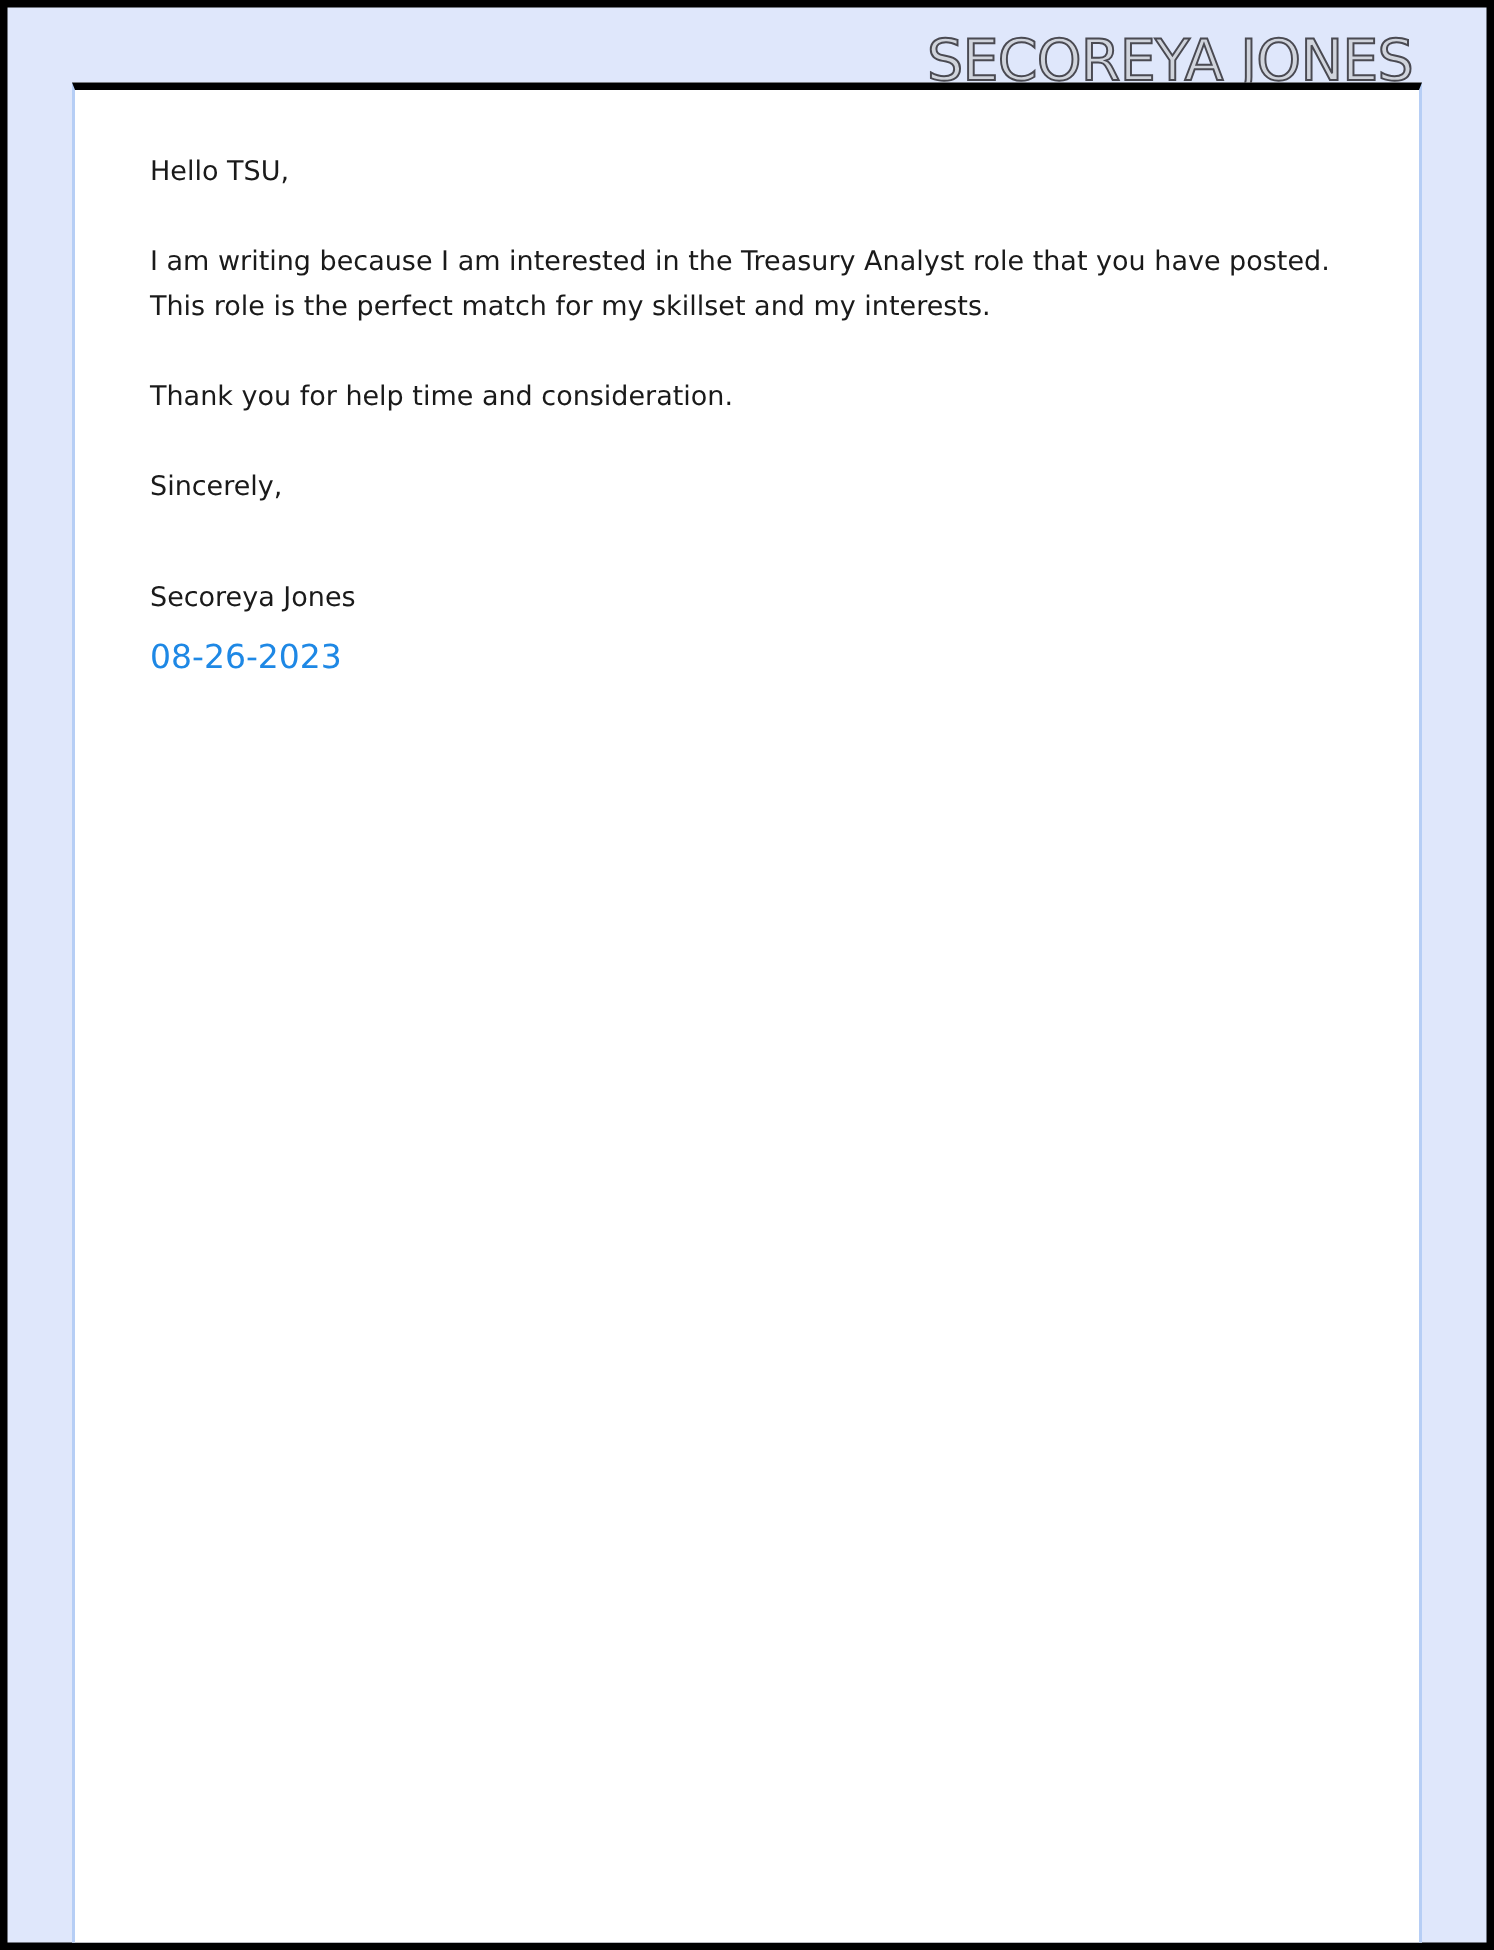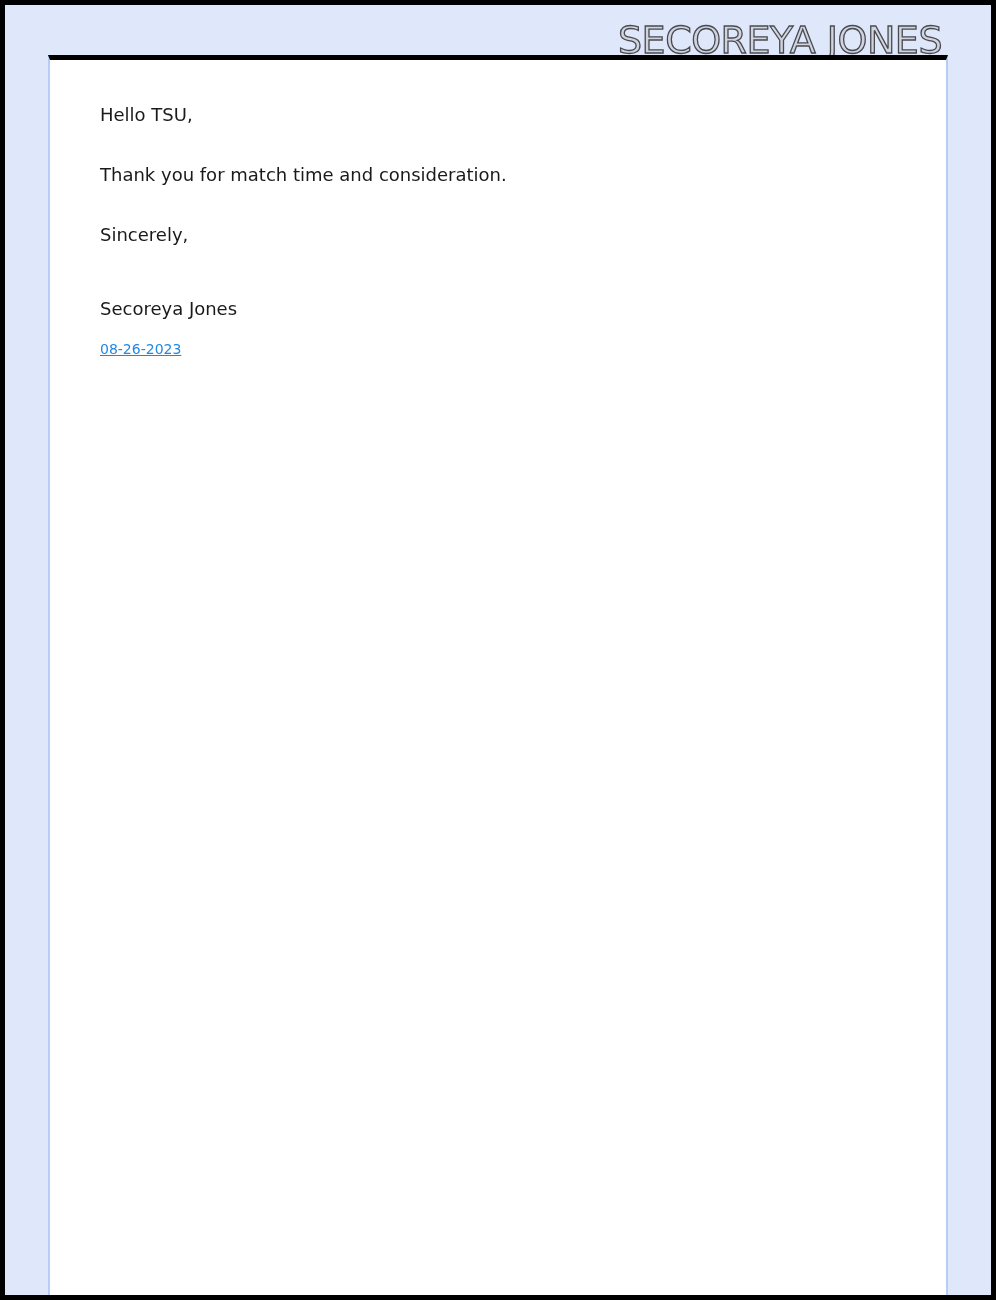--- a/index.html
+++ b/index.html
@@ -48,41 +48,41 @@
       width: 800px;
       color: #1a1a1a;
       font-size: 18px;
       line-height: 30px;
     }
     .letter p { margin: 0 0 30px 0; }
     .letter p.closing { margin-bottom: 44px; }
     .letter p.signature { margin-bottom: 10px; }
     .date {
       color: #1e88e5;
-      font-size: 14px;
+      font-size: 22px;
       line-height: 30px;
       margin: 0;
-      text-decoration: underline;
     }
     .footer-brand {
       position: absolute;
       right: 9px;
       bottom: 0px;
       font-size: 12.5px;
       color: #15803d;
       line-height: 16px;
     }
   </style>
 </head>
 <body>
 
 <div class="name-title">SECOREYA JONES</div>
 
 <div class="card">
   <div class="letter">
     <p>Hello TSU,</p>
-    <p>Thank you for match time and consideration.</p>
+    <p>I am writing because I am interested in the Treasury Analyst role that you have posted. This role is the perfect match for my skillset and my interests.</p>
+    <p>Thank you for help time and consideration.</p>
     <p class="closing">Sincerely,</p>
     <p class="signature">Secoreya Jones</p>
     <p class="date">08-26-2023</p>
   </div>
   <div class="footer-brand">Lazyapply.com</div>
 </div>
 
 </body></html>

